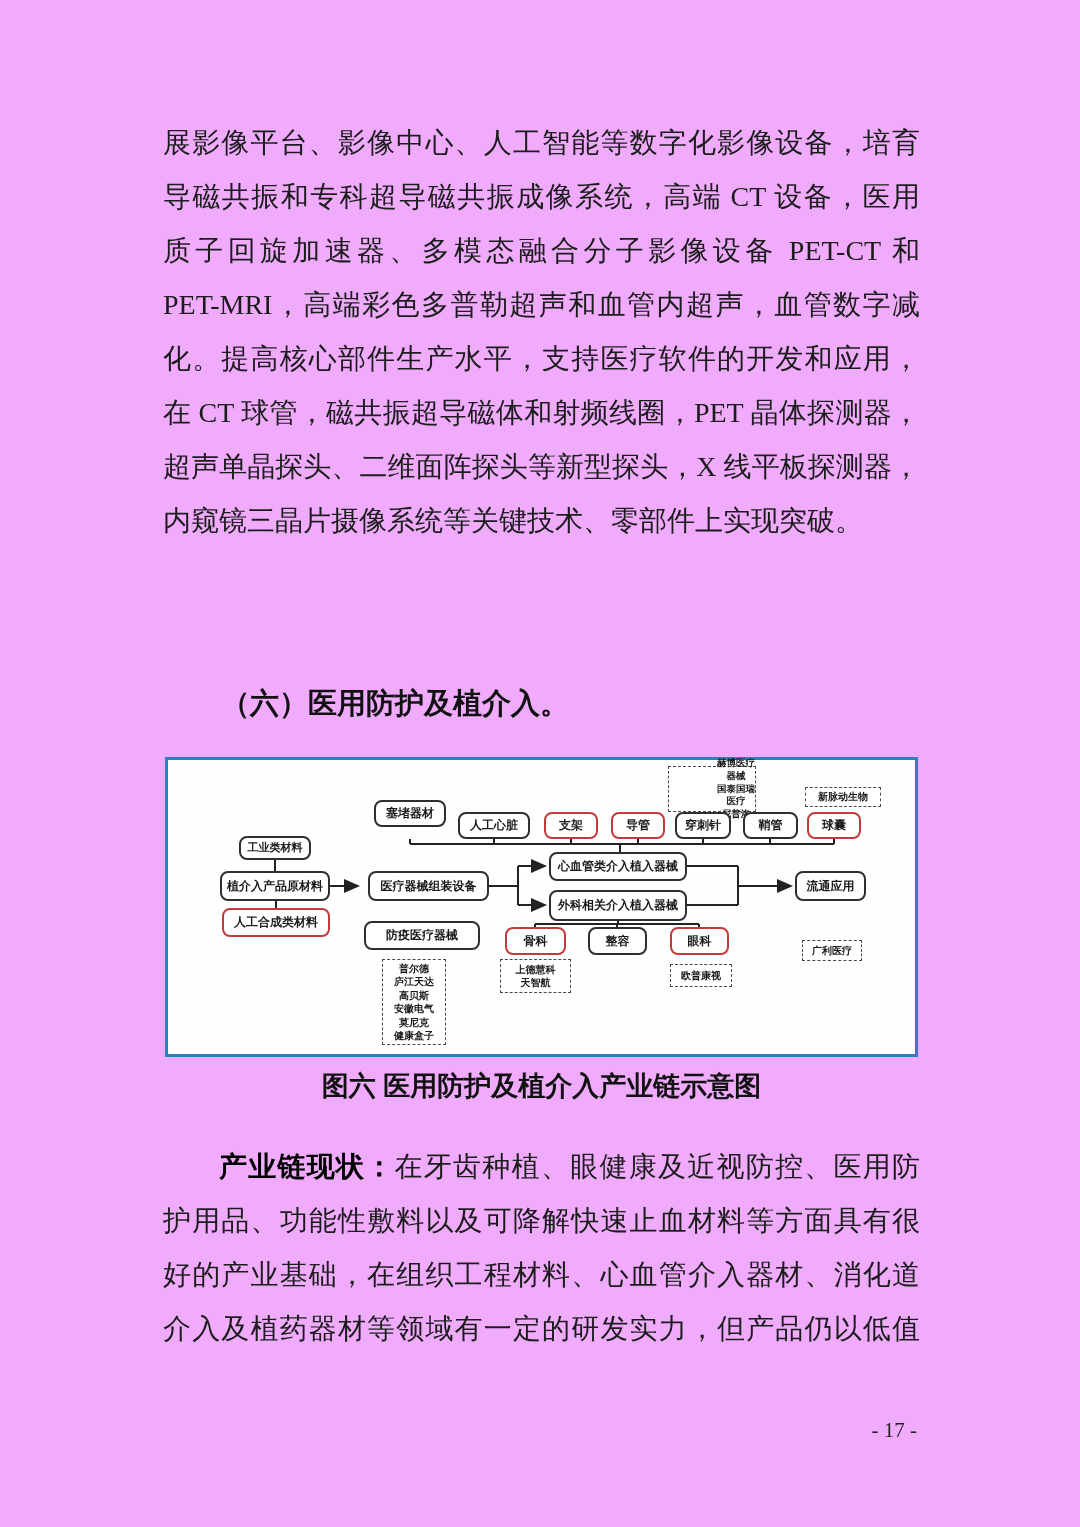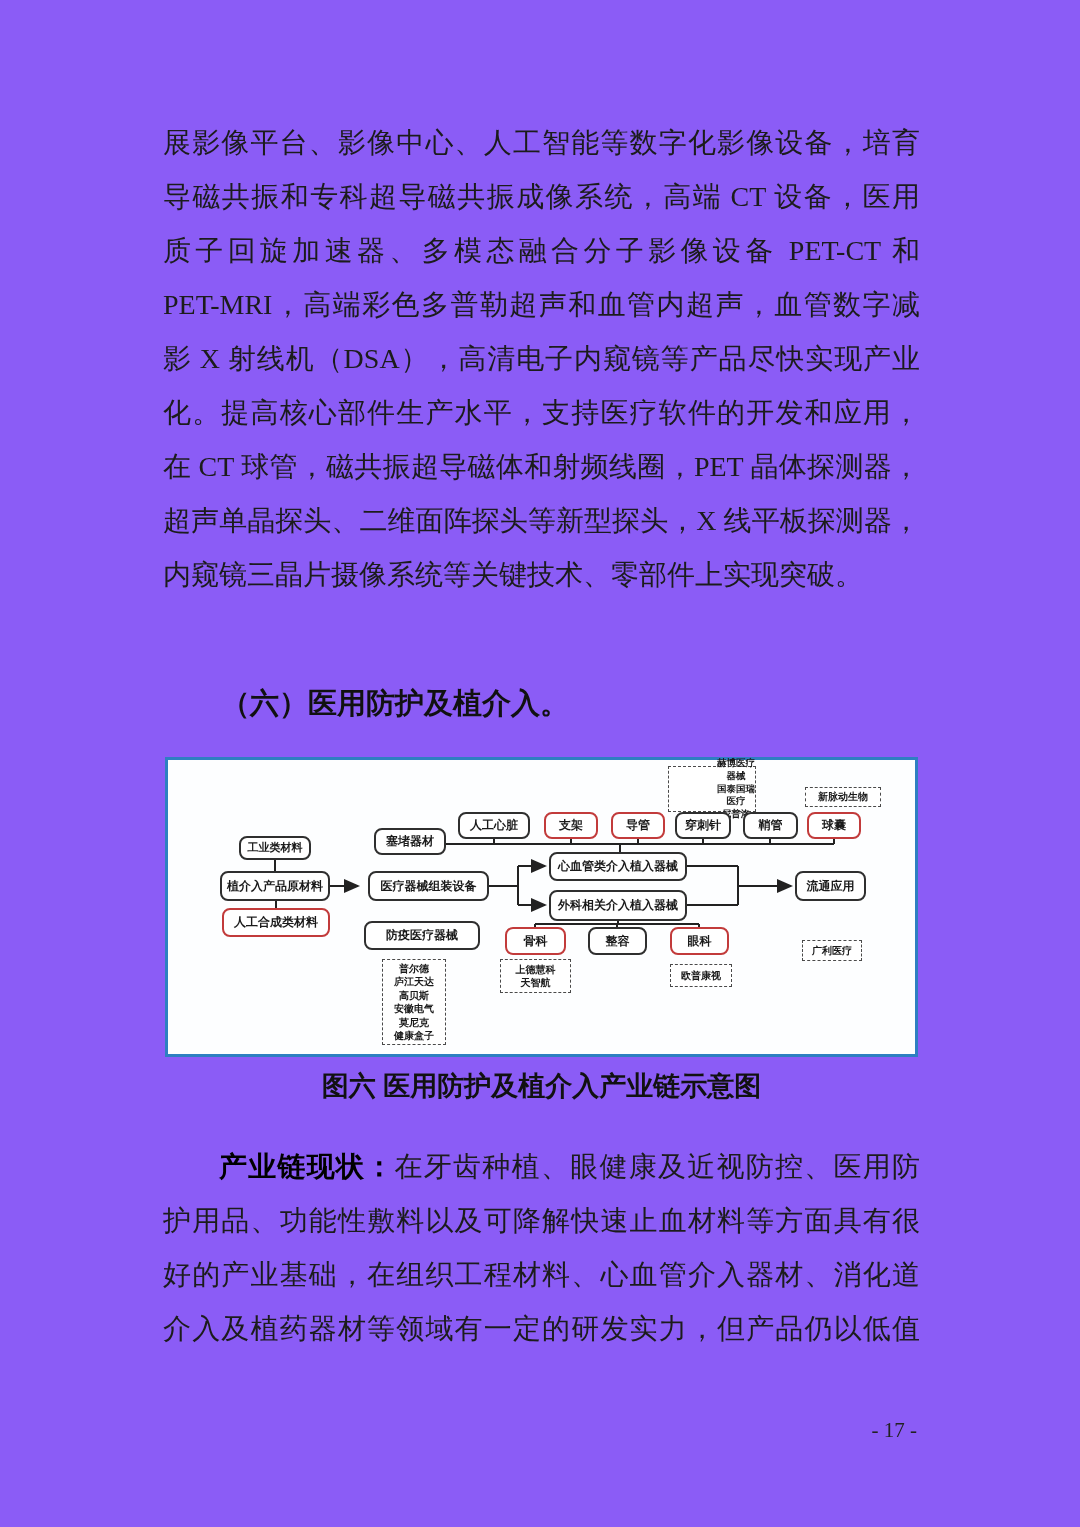--- a/index.html
+++ b/index.html
@@ -1,19 +1,19 @@
 <!DOCTYPE html>
 <html><head>
 <meta charset="utf-8">
 <style>
   * { margin:0; padding:0; box-sizing:border-box; }
   html,body { background:#ffffff; }
   .page {
     position:relative; width:1080px; height:1527px; margin:0 auto;
-    background:#8b5cf6; overflow:hidden;
+    background:#f0abfc; overflow:hidden;
     font-family:"Liberation Serif","DejaVu Serif",serif; color:#1e1e1e;
   }
   .content { position:absolute; left:163px; width:757px; }
 
   
   .bodyline {
     font-size:28px; line-height:54px; height:54px; white-space:nowrap;
     text-align:justify; text-align-last:justify; color:#1c1c1c;
   }
   .bodyline.last { text-align-last:left; }
@@ -60,21 +60,20 @@
 </head>
 <body>
 
 <div class="page">
 
   <div class="content" style="top:116px;">
     <div class="bodyline">展影像平台、影像中心、人工智能等数字化影像设备，培育</div>
     <div class="bodyline">导磁共振和专科超导磁共振成像系统，高端 CT 设备，医用</div>
     <div class="bodyline">质子回旋加速器、多模态融合分子影像设备 PET-CT 和</div>
     <div class="bodyline">PET-MRI，高端彩色多普勒超声和血管内超声，血管数字减</div>
-    <div class="bodyline">影 X 射线机（DSA），高清电子内窥镜等产品尽快实现产业</div>
     <div class="bodyline">化。提高核心部件生产水平，支持医疗软件的开发和应用，</div>
     <div class="bodyline">在 CT 球管，磁共振超导磁体和射频线圈，PET 晶体探测器，</div>
     <div class="bodyline">超声单晶探头、二维面阵探头等新型探头，X 线平板探测器，</div>
     <div class="bodyline last">内窥镜三晶片摄像系统等关键技术、零部件上实现突破。</div>
   </div>
 
   <div class="heading">（六）医用防护及植介入。</div>
 
   <div class="figure">
     <div class="fig-inner">
@@ -119,21 +118,21 @@
       <div class="node dashed" style="left:332px; top:199px; width:71px; height:34px;">上德慧科
 天智航</div>
       <div class="node dashed" style="left:502px; top:204px; width:62px; height:23px;">欧普康视</div>
       <div class="node dashed" style="left:214px; top:199px; width:64px; height:86px;">普尔德
 庐江天达
 高贝斯
 安徽电气
 莫尼克
 健康盒子</div>
 
-      <div class="node solid" style="left:206px; top:68px; width:72px; height:27px;">塞堵器材</div>
+      <div class="node solid" style="left:206px; top:40px; width:72px; height:27px;">塞堵器材</div>
       <div class="node solid" style="left:290px; top:52px; width:72px; height:27px;">人工心脏</div>
       <div class="node red" style="left:376px; top:52px; width:54px; height:27px;">支架</div>
       <div class="node red" style="left:443px; top:52px; width:54px; height:27px;text-align:right;">导管</div>
       <div class="node solid" style="left:507px; top:52px; width:56px; height:27px;">穿刺针</div>
       <div class="node solid" style="left:575px; top:52px; width:55px; height:27px;">鞘管</div>
       <div class="node red" style="left:639px; top:52px; width:54px; height:27px;">球囊</div>
 
       <div class="node solid" style="left:71px; top:76px; width:72px; height:24px; font-size:11px;">工业类材料</div>
       <div class="node solid" style="left:52px; top:111px; width:110px; height:30px;">植介入产品原材料</div>
       <div class="node red" style="left:54px; top:148px; width:108px; height:29px;">人工合成类材料</div>

